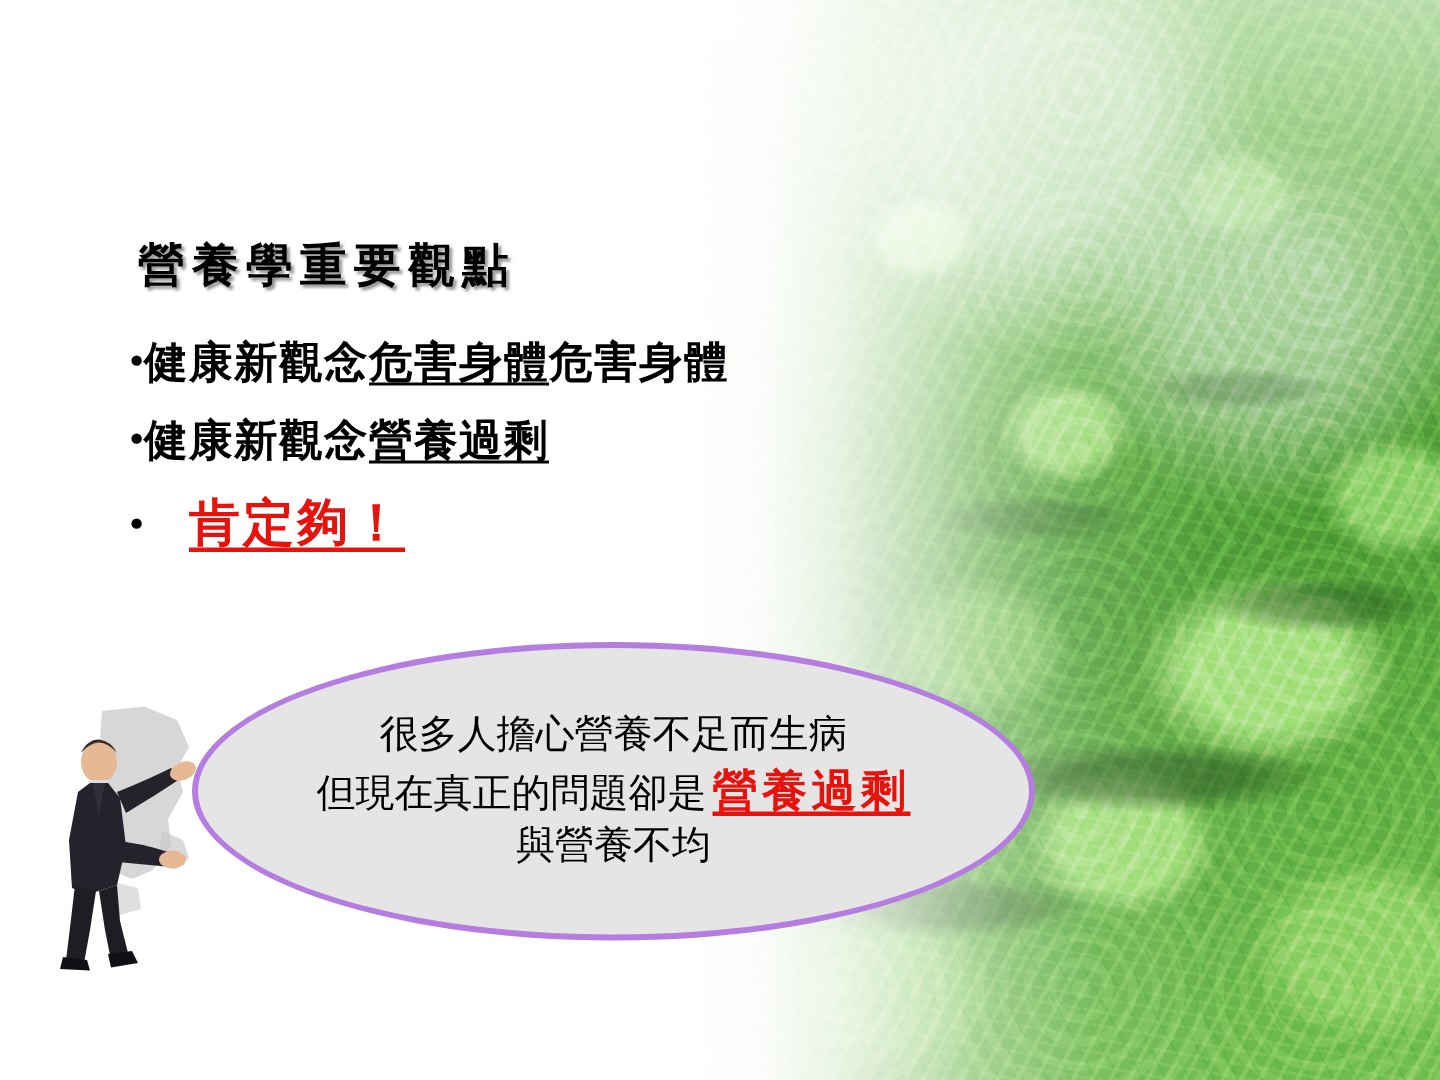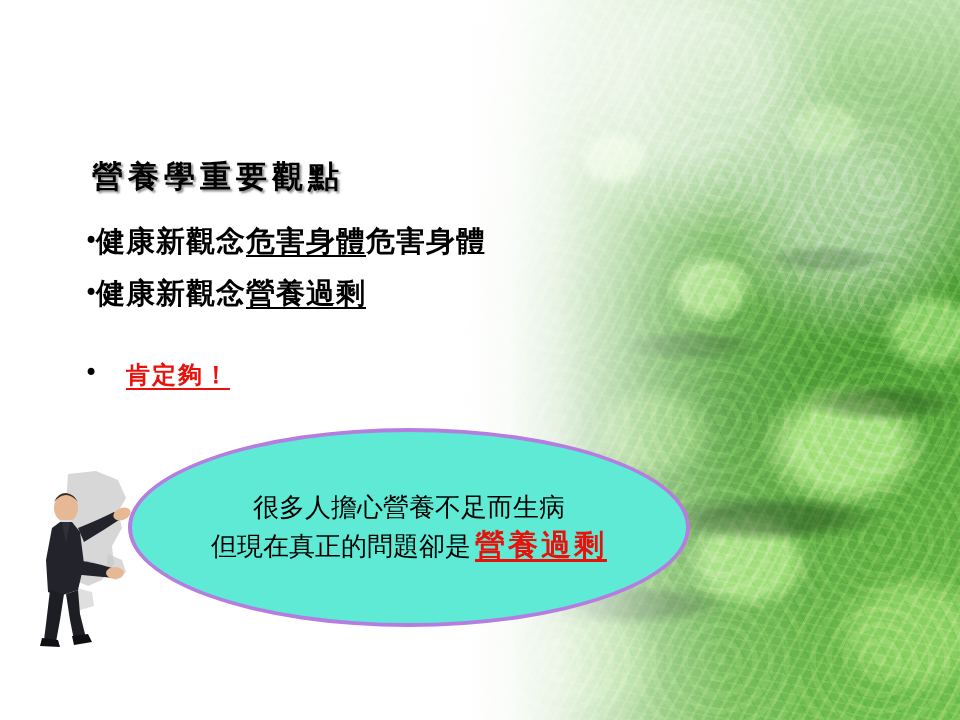--- a/index.html
+++ b/index.html
@@ -142,40 +142,39 @@
   .bullet-text {
     font-family: "DejaVu Serif", serif;
     font-size: 29px;
     font-weight: bold;
     color: #000000;
     letter-spacing: 1px;
   }
   .u { text-decoration: underline; text-underline-offset: 4px; }
   .answer {
     font-family: "DejaVu Serif", serif;
-    font-size: 24px;
+    font-size: 34px;
     font-weight: bold;
     color: #e8120c;
     letter-spacing: 2px;
     margin-left: 30px;
     text-decoration: underline;
     text-decoration-color: #e8120c;
     text-underline-offset: 5px;
-    margin-top: 33px;
   }
 
   
   .callout-ellipse {
     position: absolute;
     left: 128px;
     top: 428px;
     width: 562px;
     height: 199px;
     border-radius: 50%;
-    background: #5eead4;
+    background: #e5e5e5;
     border: 4px solid #b57de0;
     box-sizing: border-box;
     z-index: 6;
     display: flex;
     flex-direction: column;
     align-items: center;
     justify-content: center;
   }
   .callout-line {
     font-family: "DejaVu Sans", sans-serif;
@@ -240,20 +239,21 @@
       <div class="bullet-row">
         <span class="bullet-dot">•</span>
         <span class="answer">肯定夠！</span>
       </div>
 
     </div>
 
     <div class="callout-ellipse">
       <div class="callout-line">很多人擔心營養不足而生病</div>
       <div class="callout-line"><span>但現在真正的問題卻是</span><span class="callout-emph">營養過剩</span></div>
+      <div class="callout-line">與營養不均</div>
     </div>
 
     <div class="presenter">
       <svg viewBox="0 0 132 182" width="132" height="182" xmlns="http://www.w3.org/2000/svg">
 
         <path d="M46 6 L74 3 L96 12 L104 30 L96 44 L100 60 L90 78 L92 96 L80 112 L66 118 L52 112 L44 96 L48 76 L40 58 L44 36 Z" fill="#c9c9c9" opacity="0.75"></path>
         <path d="M86 86 L100 92 L104 104 L94 112 L84 104 Z" fill="#c9c9c9" opacity="0.7"></path>
         <path d="M54 120 L70 124 L72 138 L58 142 L50 132 Z" fill="#c9c9c9" opacity="0.6"></path>
 
         <ellipse cx="44" cy="40" rx="12" ry="14" fill="#e6b894"></ellipse>

